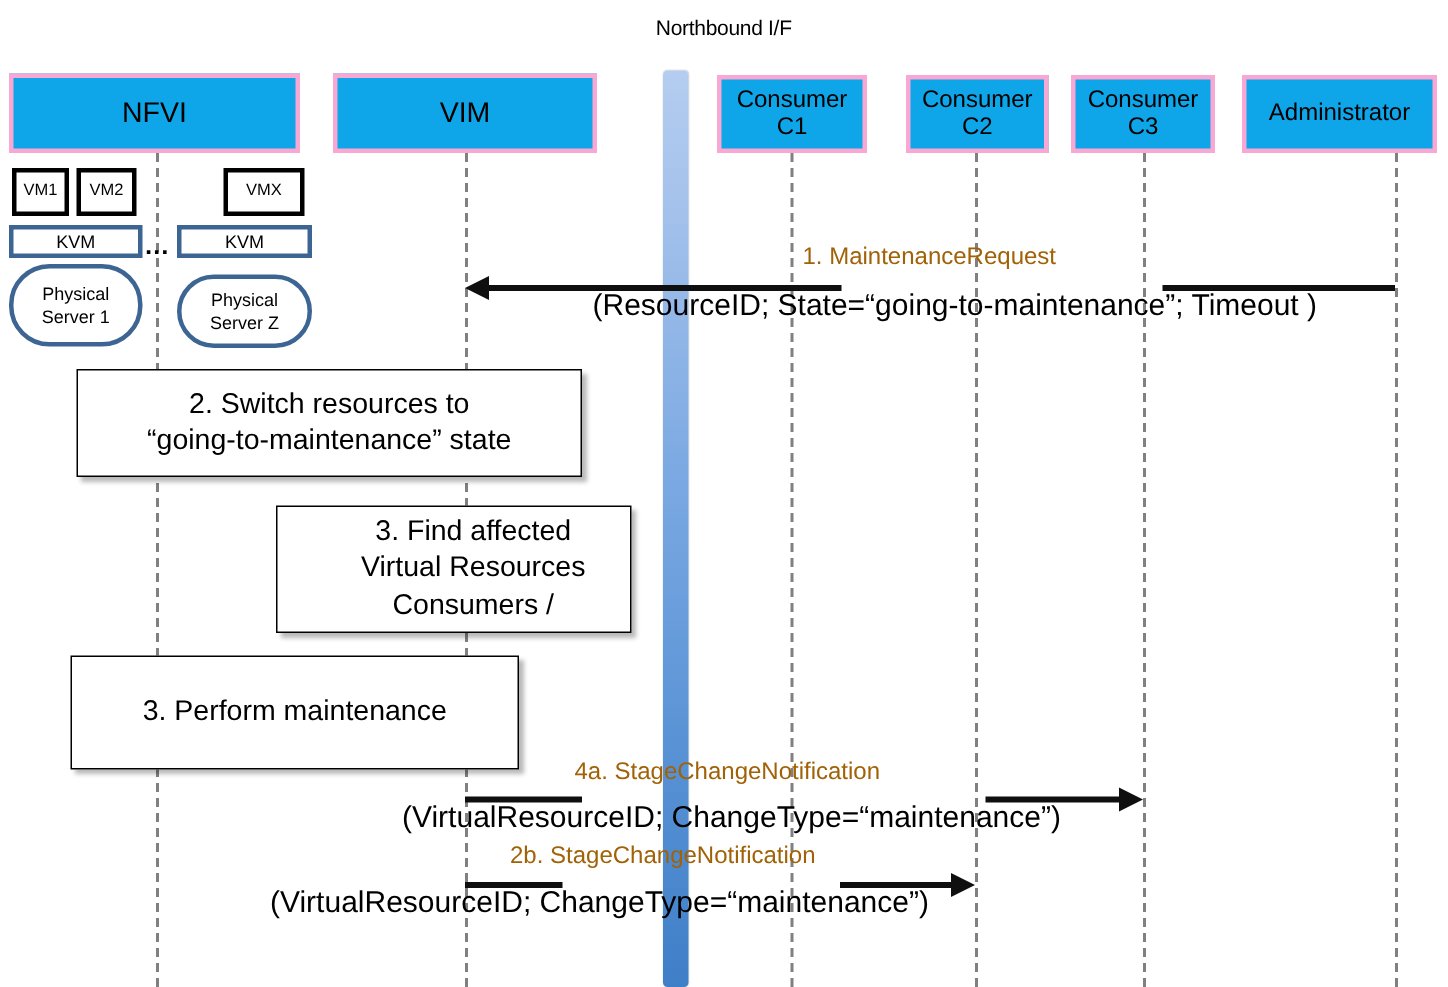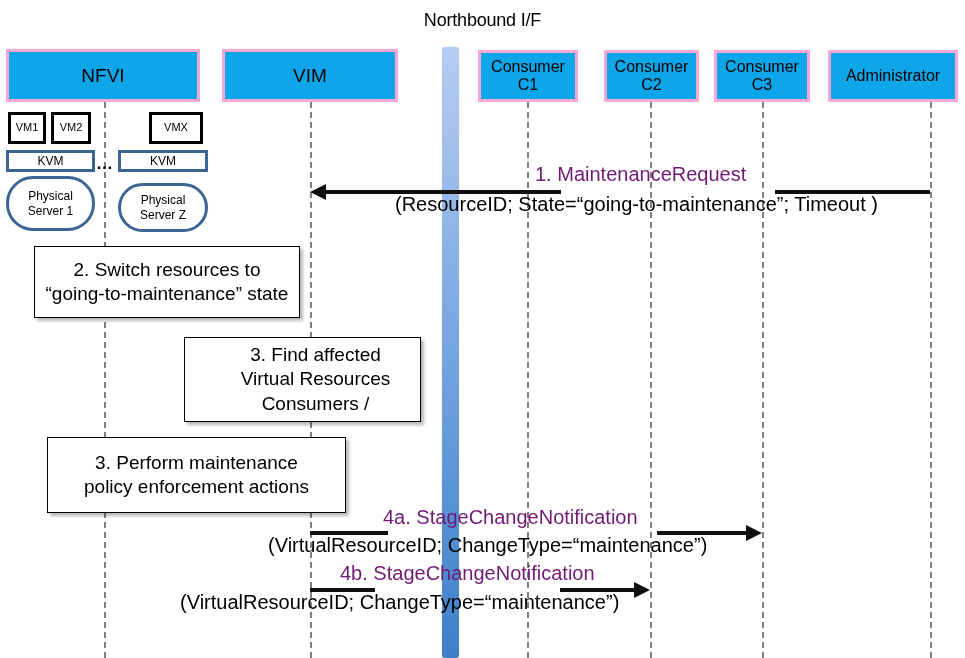--- a/index.html
+++ b/index.html
@@ -17,21 +17,21 @@
     height: 658px;
     background: #ffffff;
     overflow: hidden;
   }
 
   
   .abs { position: absolute; box-sizing: border-box; }
 
   
   .diagram-title {
-    font-size: 18px;
+    font-size: 14px;
     letter-spacing: -0.2px;
     white-space: nowrap;
     text-align: center;
     color: #000;
   }
 
   
   .actor-box {
     border: 3px solid #f9a8d4;
     background: #0ea5e9;
@@ -125,23 +125,23 @@
     border-right: 16px solid #0f0f0f;
   }
   .arrow-head.right {
     border-top: 8px solid transparent;
     border-bottom: 8px solid transparent;
     border-left: 16px solid #0f0f0f;
   }
 
   
   .msg-label {
-    font-size: 20px;
+    font-size: 16px;
     white-space: nowrap;
-    color: #701a75;
+    color: #a16207;
     line-height: 1.1;
   }
   .msg-params {
     font-size: 20px;
     white-space: nowrap;
     color: #000;
     line-height: 1.1;
   }
 </style>
 </head>
@@ -207,46 +207,45 @@
         <span>Server 1</span>
       </div>
       <div class="abs pserver-box" style="left: 118px; top: 183px; width: 90px; height: 49px;">
         <span>Physical</span>
         <span>Server Z</span>
       </div>
       <div class="abs ellipsis-dots" style="left: 96px; top: 155px;">…</div>
     </div>
 
   <div id="actions-layer">
-      <div class="abs action-box" style="left: 34px; top: 246px; width: 266px; height: 72px;">
+      <div class="abs action-box" style="left: 51px; top: 246px; width: 337px; height: 72px;">
         <div>2. Switch resources to</div>
         <div>“going-to-maintenance” state</div>
       </div>
       <div class="abs action-box" style="left: 184px; top: 337px; width: 237px; height: 85px; padding-left: 32px;">
         <div>3. Find affected</div>
         <div>Virtual Resources</div>
         <div>Consumers /</div>
       </div>
       <div class="abs action-box" style="left: 47px; top: 437px; width: 299px; height: 76px;">
         <div>3. Perform maintenance</div>
-        <div>policy enforcement actions</div>
       </div>
     </div>
 
   <div id="messages-layer">
       <div class="abs msg-line" style="left: 318px; top: 190px; width: 243px;"></div>
       <div class="abs msg-line" style="left: 775px; top: 190px; width: 155px;"></div>
       <div class="abs arrow-head left" style="top: 184px; left: 310px;"></div>
       <div class="abs msg-label" style="left: 535px; top: 163px;">1.    MaintenanceRequest</div>
       <div class="abs msg-params" style="left: 395px; top: 193px;">(ResourceID; State=“going-to-maintenance”; Timeout )</div>
       <div class="abs msg-line" style="left: 310px; top: 531px; width: 78px;"></div>
       <div class="abs msg-line" style="left: 657px; top: 531px; width: 90px;"></div>
       <div class="abs arrow-head right" style="top: 525px; left: 746px;"></div>
       <div class="abs msg-label" style="left: 383px; top: 506px;">4a. StageChangeNotification</div>
       <div class="abs msg-params" style="left: 268px; top: 534px;">(VirtualResourceID; ChangeType=“maintenance”)</div>
       <div class="abs msg-line" style="left: 310px; top: 588px; width: 65px;"></div>
       <div class="abs msg-line" style="left: 560px; top: 588px; width: 75px;"></div>
       <div class="abs arrow-head right" style="top: 582px; left: 634px;"></div>
-      <div class="abs msg-label" style="left: 340px; top: 562px;">4b. StageChangeNotification</div>
+      <div class="abs msg-label" style="left: 340px; top: 562px;">2b. StageChangeNotification</div>
       <div class="abs msg-params" style="left: 180px; top: 591px;">(VirtualResourceID; ChangeType=“maintenance”)</div>
     </div>
 
 </div>
 
 </body></html>

